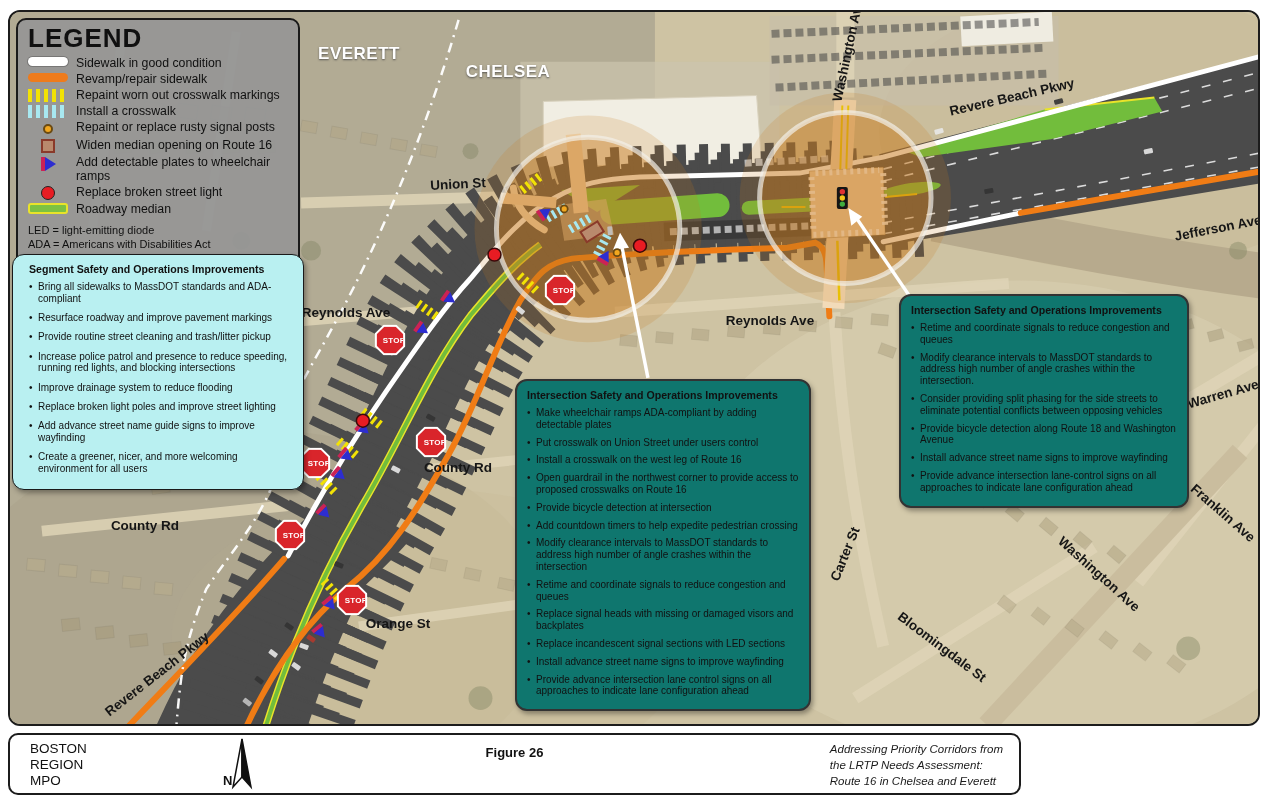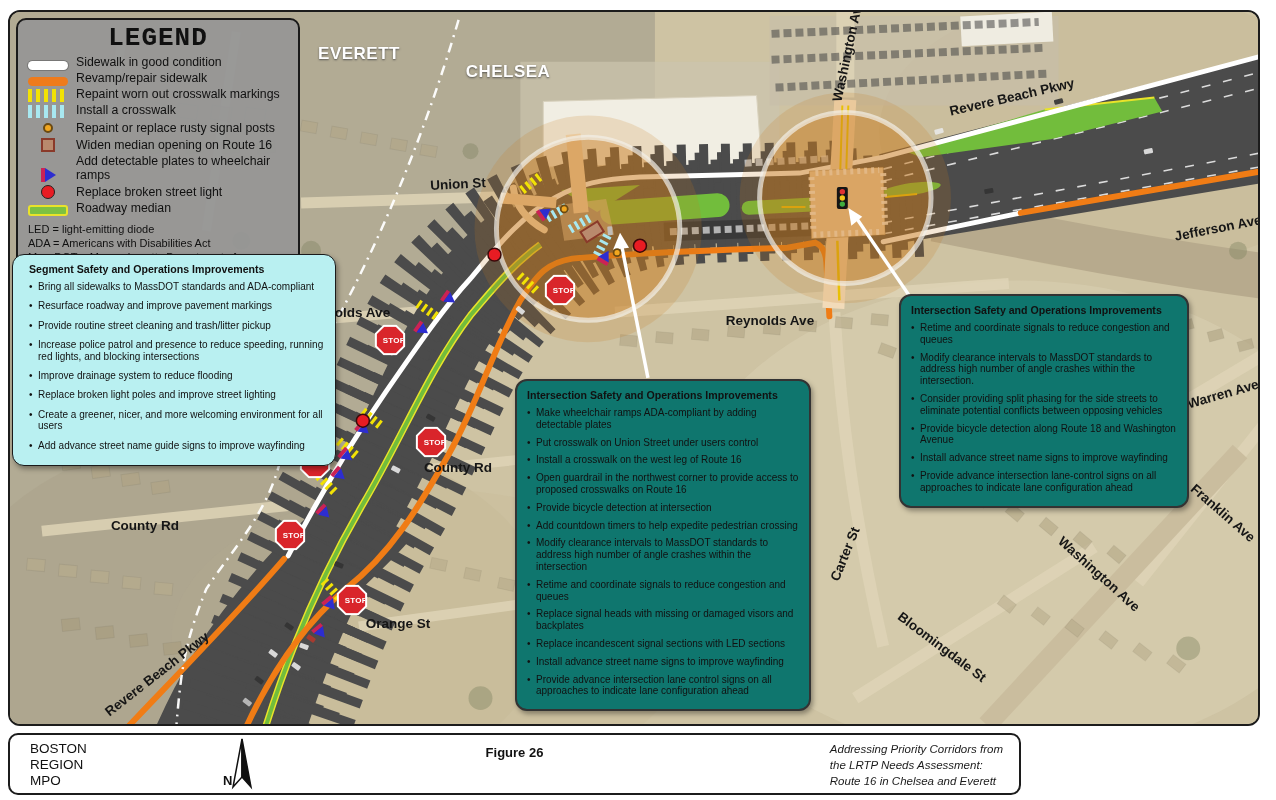--- a/index.html
+++ b/index.html
@@ -18,42 +18,42 @@
   .stop-sign{position:absolute;width:31px;height:31px;transform:translate(-50%,-50%);}
   .stop-sign .oct-outer{position:absolute;inset:0;background:#fff;
     clip-path:polygon(30% 0,70% 0,100% 30%,100% 70%,70% 100%,30% 100%,0 70%,0 30%);}
   .stop-sign .oct-inner{position:absolute;inset:2px;background:#d9252b;
     clip-path:polygon(30% 0,70% 0,100% 30%,100% 70%,70% 100%,30% 100%,0 70%,0 30%);
     display:flex;align-items:center;justify-content:center;}
   .stop-sign .oct-inner span{color:#fff;font-weight:bold;font-size:8px;letter-spacing:.2px;margin-left:8px;}
   
   .legend{position:absolute;left:6px;top:6px;width:284px;background:rgba(150,150,150,.93);
     border:2px solid #1a1a1a;border-radius:10px;padding:2px 10px 8px 10px;box-sizing:border-box;color:#101010;}
-  .legend-title{text-align:center;font-weight:bold;font-size:26px;letter-spacing:1px;margin:1px 0 3px 0;font-family:Liberation Mono, monospace;}
-  .legend-item{display:flex;align-items:flex-end;margin:2.5px 0;font-size:12.3px;line-height:1.1;}
+  .legend-title{text-align:left;font-weight:bold;font-size:26px;letter-spacing:1px;margin:1px 0 3px 0;}
+  .legend-item{display:flex;align-items:flex-start;margin:2.5px 0;font-size:12.3px;line-height:1.1;}
   .sw{width:40px;flex:0 0 40px;height:15px;margin-right:8px;display:flex;align-items:center;justify-content:center;box-sizing:border-box;}
   .sw-sidewalk-good{height:9px;background:#fff;border-radius:5px;box-shadow:0 0 0 1px rgba(60,60,60,.35);}
   .sw-revamp-sidewalk{height:9px;background:#ee7b1c;border-radius:5px;}
   .sw-repaint-crosswalk{height:13px;background:repeating-linear-gradient(90deg,#f2e205 0 4px,rgba(0,0,0,0) 4px 8px);}
   .sw-install-crosswalk{height:13px;background:repeating-linear-gradient(90deg,#a8e8f0 0 4px,rgba(0,0,0,0) 4px 8px);}
   .sw-rusty-posts::after{content:"";width:6px;height:6px;border-radius:50%;background:#f2a71f;border:2.5px solid #6b4a12;}
   .sw-widen-median::after{content:"";width:10px;height:10px;background:#b98a6d;border:2px solid #8a3a2a;}
   .sw-detectable-plates::before{content:"";width:4px;height:14px;background:#cc2255;}
   .sw-detectable-plates::after{content:"";width:0;height:0;border-top:7px solid transparent;border-bottom:7px solid transparent;border-left:11px solid #2d2dd0;}
   .sw-broken-light::after{content:"";width:12px;height:12px;border-radius:50%;background:#e81c23;border:1.5px solid #222;}
   .sw-roadway-median{height:11px;background:#7cc142;border:2.5px solid #e9e32a;border-radius:3px;}
   .legend-footnotes{margin-top:6px;font-size:11px;line-height:1.3;}
   
   .callout{position:absolute;box-sizing:border-box;border-radius:12px;padding:8px 10px 6px 10px;
     font-size:10px;color:#111;box-shadow:2px 3px 5px rgba(0,0,0,.35);}
   .callout .box-title{font-weight:bold;font-size:10.6px;margin-bottom:6px;}
   .callout ul{list-style:none;margin:0;padding:0;}
   .callout li{position:relative;padding-left:9px;margin-bottom:6px;line-height:1.18;}
   .callout li::before{content:"\2022";position:absolute;left:0;top:0;}
-  .callout-cyan{left:2px;top:242px;width:324px;background:#b9f0f1;border:1.5px solid #1a1a1a;padding-left:16px;}
+  .callout-cyan{left:2px;top:242px;width:292px;background:#b9f0f1;border:1.5px solid #1a1a1a;padding-left:16px;}
   .callout-cyan li{margin-bottom:7.5px;}
   .callout-white{background:#0f766e;border:2px solid #333;}
   .callout-everett{left:505px;top:367px;width:296px;}
   .callout-washington{left:889px;top:282px;width:290px;}
   
   .footer{position:absolute;left:8px;top:733px;width:1013px;height:62px;border:2px solid #1c1c1c;
     border-radius:10px;box-sizing:border-box;background:#fff;}
   .footer .org{position:absolute;left:20px;top:6px;font-size:13.5px;line-height:1.18;color:#111;}
   .footer .north{position:absolute;left:212px;top:2px;width:40px;height:58px;}
   .footer .north-n{position:absolute;left:213px;top:38px;font-weight:bold;font-size:13px;color:#111;}
@@ -498,22 +498,22 @@
 
     <div class="callout callout-cyan">
       <div class="box-title">Segment Safety and Operations Improvements</div>
       <ul id="segment-bullets">
           <li>Bring all sidewalks to MassDOT standards and ADA-compliant</li>
           <li>Resurface roadway and improve pavement markings</li>
           <li>Provide routine street cleaning and trash/litter pickup</li>
           <li>Increase police patrol and presence to reduce speeding, running red lights, and blocking intersections</li>
           <li>Improve drainage system to reduce flooding</li>
           <li>Replace broken light poles and improve street lighting</li>
+          <li>Add advance street name guide signs to improve wayfinding</li>
           <li>Create a greener, nicer, and more welcoming environment for all users</li>
-          <li>Add advance street name guide signs to improve wayfinding</li>
         </ul>
     </div>
     <div class="callout callout-white callout-everett">
       <div class="box-title">Intersection Safety and Operations Improvements</div>
       <ul id="everett-bullets">
           <li>Make wheelchair ramps ADA-compliant by adding detectable plates</li>
           <li>Put crosswalk on Union Street under users control</li>
           <li>Install a crosswalk on the west leg of Route 16</li>
           <li>Open guardrail in the northwest corner to provide access to proposed crosswalks on Route 16</li>
           <li>Provide bicycle detection at intersection</li>

